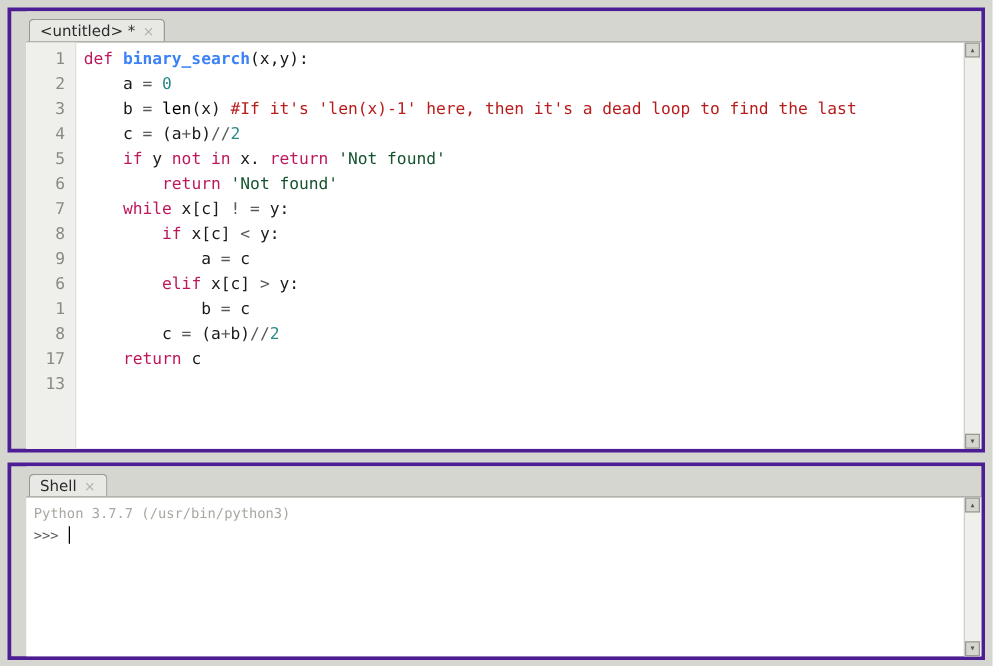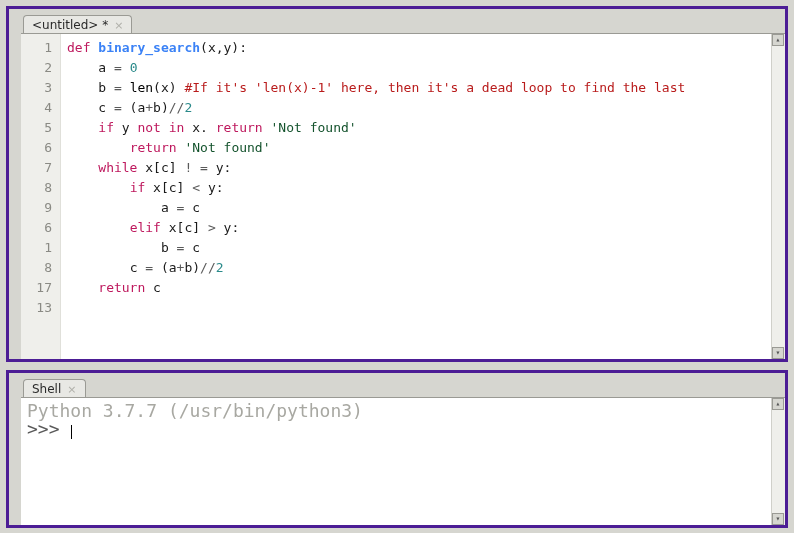--- a/index.html
+++ b/index.html
@@ -104,21 +104,21 @@
   .shell-wrap {
     display: flex;
     background: #ffffff;
     border-top: 1px solid #9a9a94;
     height: 128px;
     position: relative;
   }
   .shell-body {
     flex: 1;
     padding: 4px 6px;
-    font-size: 18px;
+    font-size: 11px;
     line-height: 18px;
     white-space: pre;
     color: #1a1a1a;
   }
   .shell-ver { color: #a8a8a2; }
   .prompt { color: #5a5a5a; }
   .cursor {
     display: inline-block;
     width: 1px;
     height: 14px;

